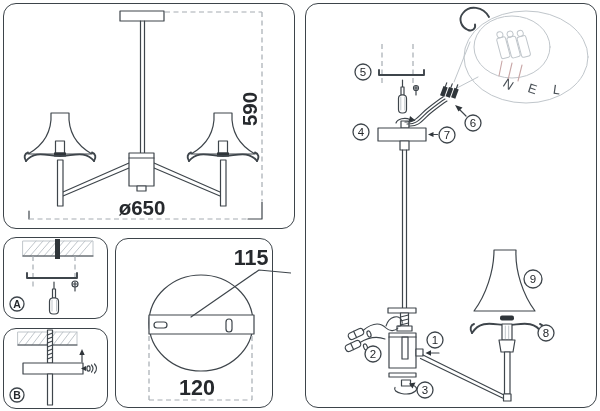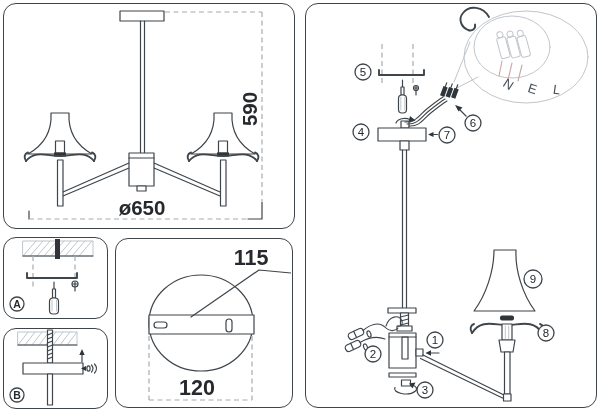--- a/index.html
+++ b/index.html
@@ -132,21 +132,21 @@
         <ellipse class="wh" cx="84.5" cy="39.5" rx="1.6" ry="2.6"></ellipse>
         <path class="ln" d="M87.5,36 q3,3.5 0,7 M90.5,35 q4,4.5 0,9"></path>
       </g>
       <g>
         <circle class="co" cx="13" cy="66" r="7"></circle>
         <text class="badge" x="13" y="69.7" text-anchor="middle">B</text>
       </g>
     </svg>
   </div>
 
-  <div class="panel" style="left:115px;top:238px;width:178px;height:170px;padding-left:28px;">
+  <div class="panel" style="left:115px;top:238px;width:158px;height:170px;padding-left:28px;">
     <svg width="175" height="167" viewBox="0 0 175 167">
       <ellipse class="ln" cx="85" cy="84" rx="52" ry="48"></ellipse>
       <rect class="wh" x="33" y="76" width="105" height="19"></rect>
       <rect class="ln" x="38" y="83" width="13" height="6" rx="3"></rect>
       <rect class="ln" x="110" y="80" width="6" height="13" rx="3"></rect>
       <path class="ln" d="M75,78 L143,31 L175,34"></path>
       <text class="dim" x="135" y="26" text-anchor="middle" style="font-size:21.5px">115</text>
       <g>
         <line class="dash" x1="33" y1="97" x2="33" y2="161"></line>
         <line class="dash" x1="136" y1="97" x2="136" y2="161"></line>

